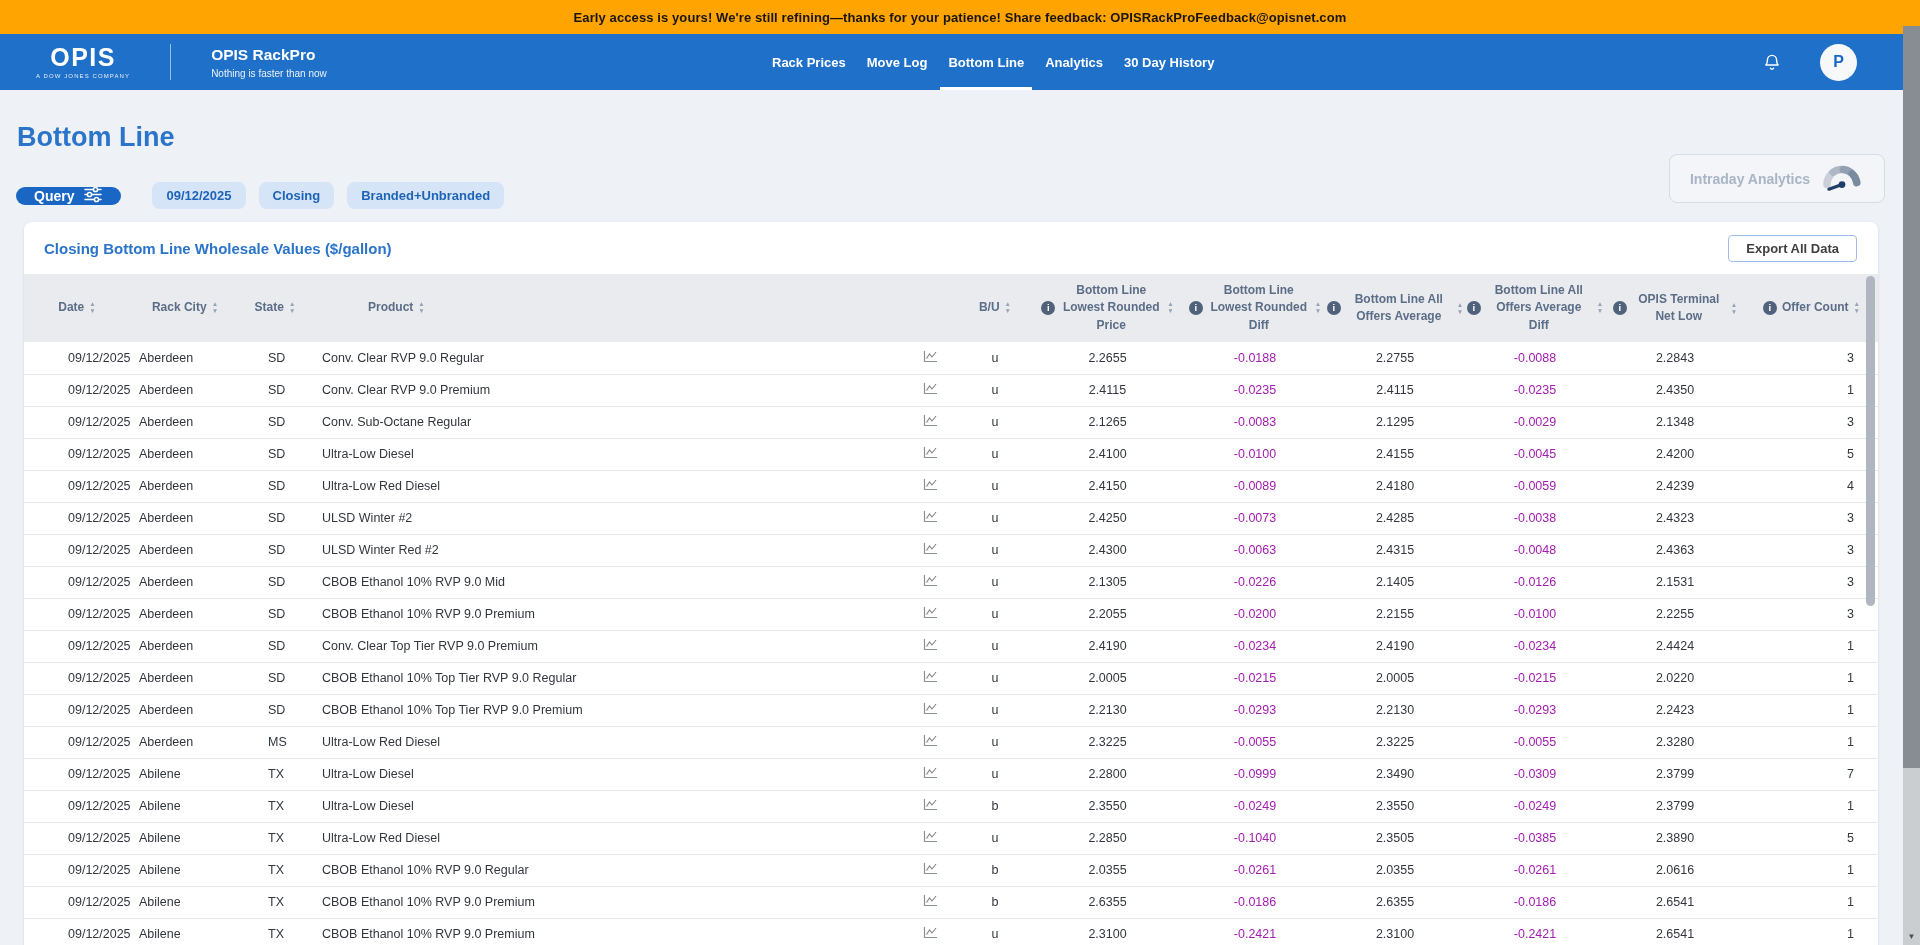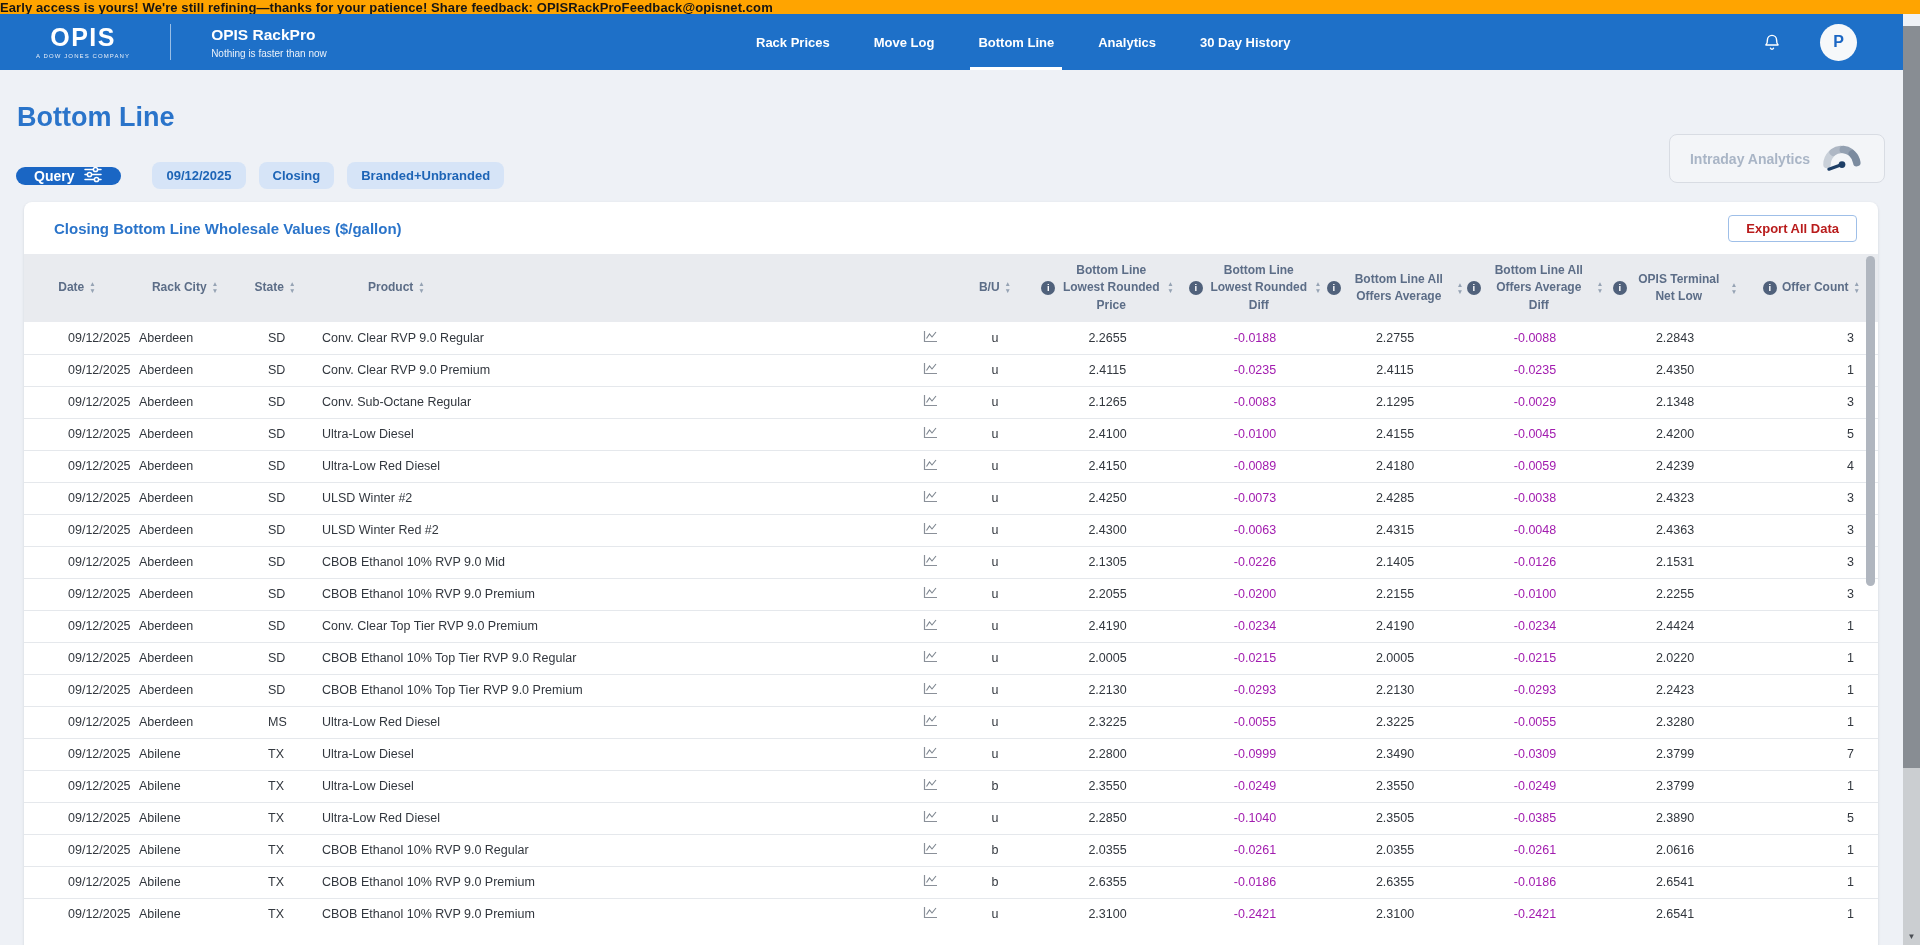--- a/index.html
+++ b/index.html
@@ -1,31 +1,31 @@
 <!DOCTYPE html>
 <html><head>
 <meta charset="utf-8">
 <style>
   *{box-sizing:border-box;margin:0;padding:0}
   html,body{width:1920px;height:945px;overflow:hidden;font-family:"Liberation Sans",sans-serif;background:#eef1f6}
 
   
-  .banner{width:1920px;height:14px;background:#ffa400;display:flex;align-items:center;
+  .banner{width:1920px;height:34px;background:#ffa400;display:flex;align-items:center;justify-content:center;
     color:#181512;font-size:13px;font-weight:bold;letter-spacing:.1px}
 
   
   .header{width:1903px;height:56px;background:#1e70c8;display:flex;align-items:center;position:relative;color:#fff;padding-left:36px}
   .logo{display:flex;flex-direction:column;align-items:center;line-height:1}
   .logo .logo-main{font-size:25px;font-weight:bold;letter-spacing:1.5px}
   .logo .logo-sub{font-size:6px;letter-spacing:1.1px;margin-top:3px;color:#e8eef7}
   .header-divider{width:1px;height:36px;background:rgba(255,255,255,.55);margin:0 40px}
   .app-block{display:flex;flex-direction:column;justify-content:center}
   .app-title{font-size:15.5px;font-weight:bold}
   .app-tagline{font-size:10px;margin-top:4px;color:#eaf1fa}
-  .main-nav{position:absolute;left:752px;top:0;height:100%;display:flex;gap:36px}
+  .main-nav{position:absolute;left:768px;top:0;height:100%;display:flex;gap:13px}
   .nav-item{position:relative;display:flex;align-items:center;height:100%;font-size:13px;font-weight:bold;color:#fff;cursor:pointer;padding:0 4px}
   .nav-item.active::after{content:'';position:absolute;left:-4px;right:-4px;bottom:0;height:3px;background:#fff}
   .header-right{margin-left:auto;display:flex;align-items:center;gap:38px;padding-right:46px}
   .bell{display:flex;align-items:center;cursor:pointer}
   .avatar{width:37px;height:37px;border-radius:50%;background:#f6f8fa;color:#1a66c4;font-weight:bold;font-size:16px;
     display:flex;align-items:center;justify-content:center;cursor:pointer}
 
   
   .main{position:relative;width:1903px;height:863px}
   .page-title{margin:32px 0 0 17px;font-size:27px;font-weight:600;color:#2a74ca}
@@ -35,23 +35,23 @@
   .query-row{margin:29px 0 0 16px;display:flex;align-items:center}
   .query-btn{height:18px;border:none;border-radius:18px;background:#1a66c4;color:#fff;font-family:inherit;font-size:14px;font-weight:bold;
     padding:0 18px;display:inline-flex;align-items:center;gap:9px;cursor:pointer}
   .chips{display:flex;gap:13px;margin-left:31px}
   .chip{height:27px;background:#d6e4f7;color:#1d64b6;font-size:13px;font-weight:600;border-radius:8px;
     display:flex;align-items:center;padding:0 14px;cursor:pointer}
 
   
   .card{position:relative;margin:13px 25px 0 24px;background:#fff;border-radius:8px 8px 0 0;
     box-shadow:0 1px 3px rgba(16,24,40,.12);height:760px;overflow:hidden}
-  .card-head{height:52px;display:flex;align-items:center;justify-content:space-between;padding:0 21px 0 30px}
+  .card-head{height:52px;display:flex;align-items:center;justify-content:space-between;padding:0 21px 0 20px}
   .card-title{font-size:15px;font-weight:bold;color:#2a74ca}
-  .export-btn{height:27px;padding:0 17px;border:1px solid #9fbfe8;border-radius:4px;background:#fff;color:#b91c1c;
+  .export-btn{height:27px;padding:0 17px;border:1px solid #9fbfe8;border-radius:4px;background:#fff;color:#404040;
     font-family:inherit;font-size:13px;font-weight:bold;cursor:pointer}
 
   table{table-layout:fixed;width:1854px;border-collapse:collapse}
   col.col-date{width:106px}col.col-rack_city{width:110px}col.col-state{width:70px}col.col-product{width:590px}
   col.col-chart{width:60px}col.col-bu{width:70px}col.col-price{width:155px}col.col-diff{width:140px}
   col.col-avg{width:140px}col.col-avg_diff{width:140px}col.col-net_low{width:140px}col.col-offer_count{width:133px}
 
   thead th{background:#e9ebef;height:68px;vertical-align:middle;font-size:12px;font-weight:bold;color:#5c6d87;line-height:1.45}
   .th-inner{display:flex;align-items:center;justify-content:center;gap:5px}
   th.col-product .th-inner{justify-content:flex-start;padding-left:58px}

